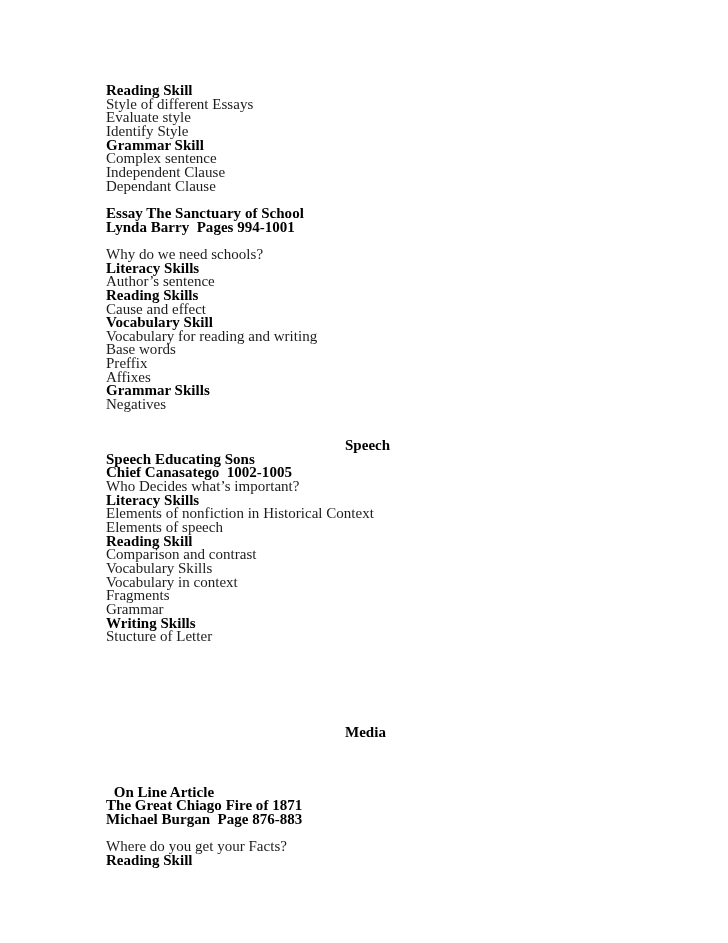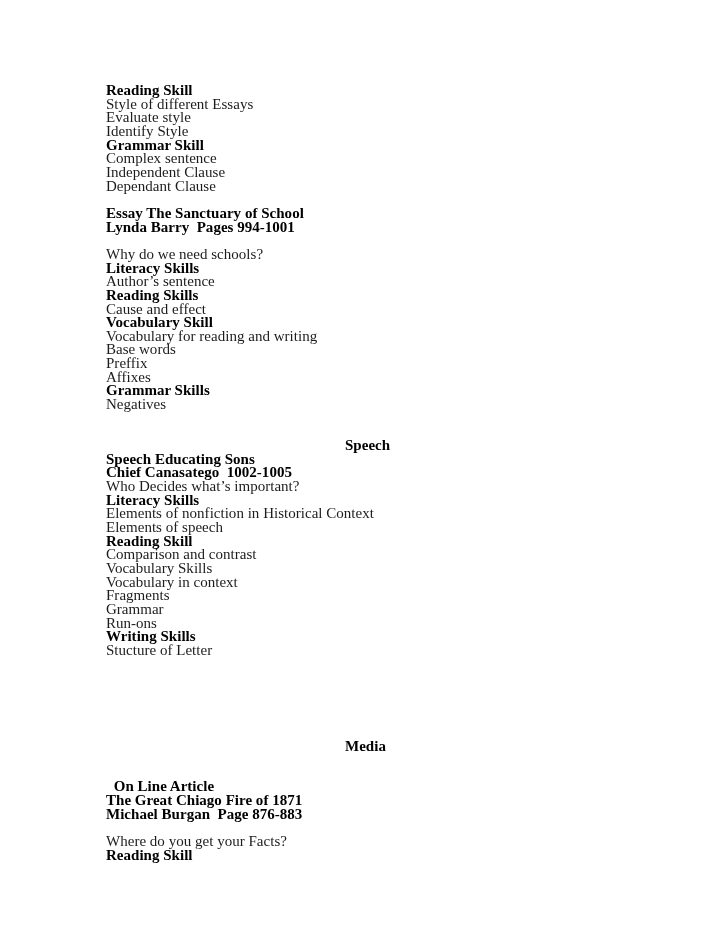--- a/index.html
+++ b/index.html
@@ -37,20 +37,21 @@
     color: #000000;
   }
   .line.blank {
     color: transparent;
   }
   .line.indent-right {
     padding-left: 239px;
   }
   .line.lead-space {
     padding-left: 4px;
+    margin-top: 19px;
   }
 </style>
 </head>
 <body>
 
 <div id="page">
   <div id="doc-body">
       <div class="line bold">Reading Skill</div>
       <div class="line">Style of different Essays</div>
       <div class="line">Evaluate style</div>
@@ -83,21 +84,20 @@
       <div class="line">Who Decides what’s important?</div>
       <div class="line bold">Literacy Skills</div>
       <div class="line">Elements of nonfiction in Historical Context</div>
       <div class="line">Elements of speech</div>
       <div class="line bold">Reading Skill</div>
       <div class="line">Comparison and contrast</div>
       <div class="line">Vocabulary Skills</div>
       <div class="line">Vocabulary in context</div>
       <div class="line">Fragments</div>
       <div class="line">Grammar</div>
-      <div class="line">Run-ons</div>
       <div class="line bold">Writing Skills</div>
       <div class="line">Stucture of Letter</div>
       <div class="line blank">&nbsp;</div>
       <div class="line blank">&nbsp;</div>
       <div class="line blank">&nbsp;</div>
       <div class="line blank">&nbsp;</div>
       <div class="line blank">&nbsp;</div>
       <div class="line blank">&nbsp;</div>
       <div class="line bold indent-right">Media</div>
       <div class="line blank">&nbsp;</div>

